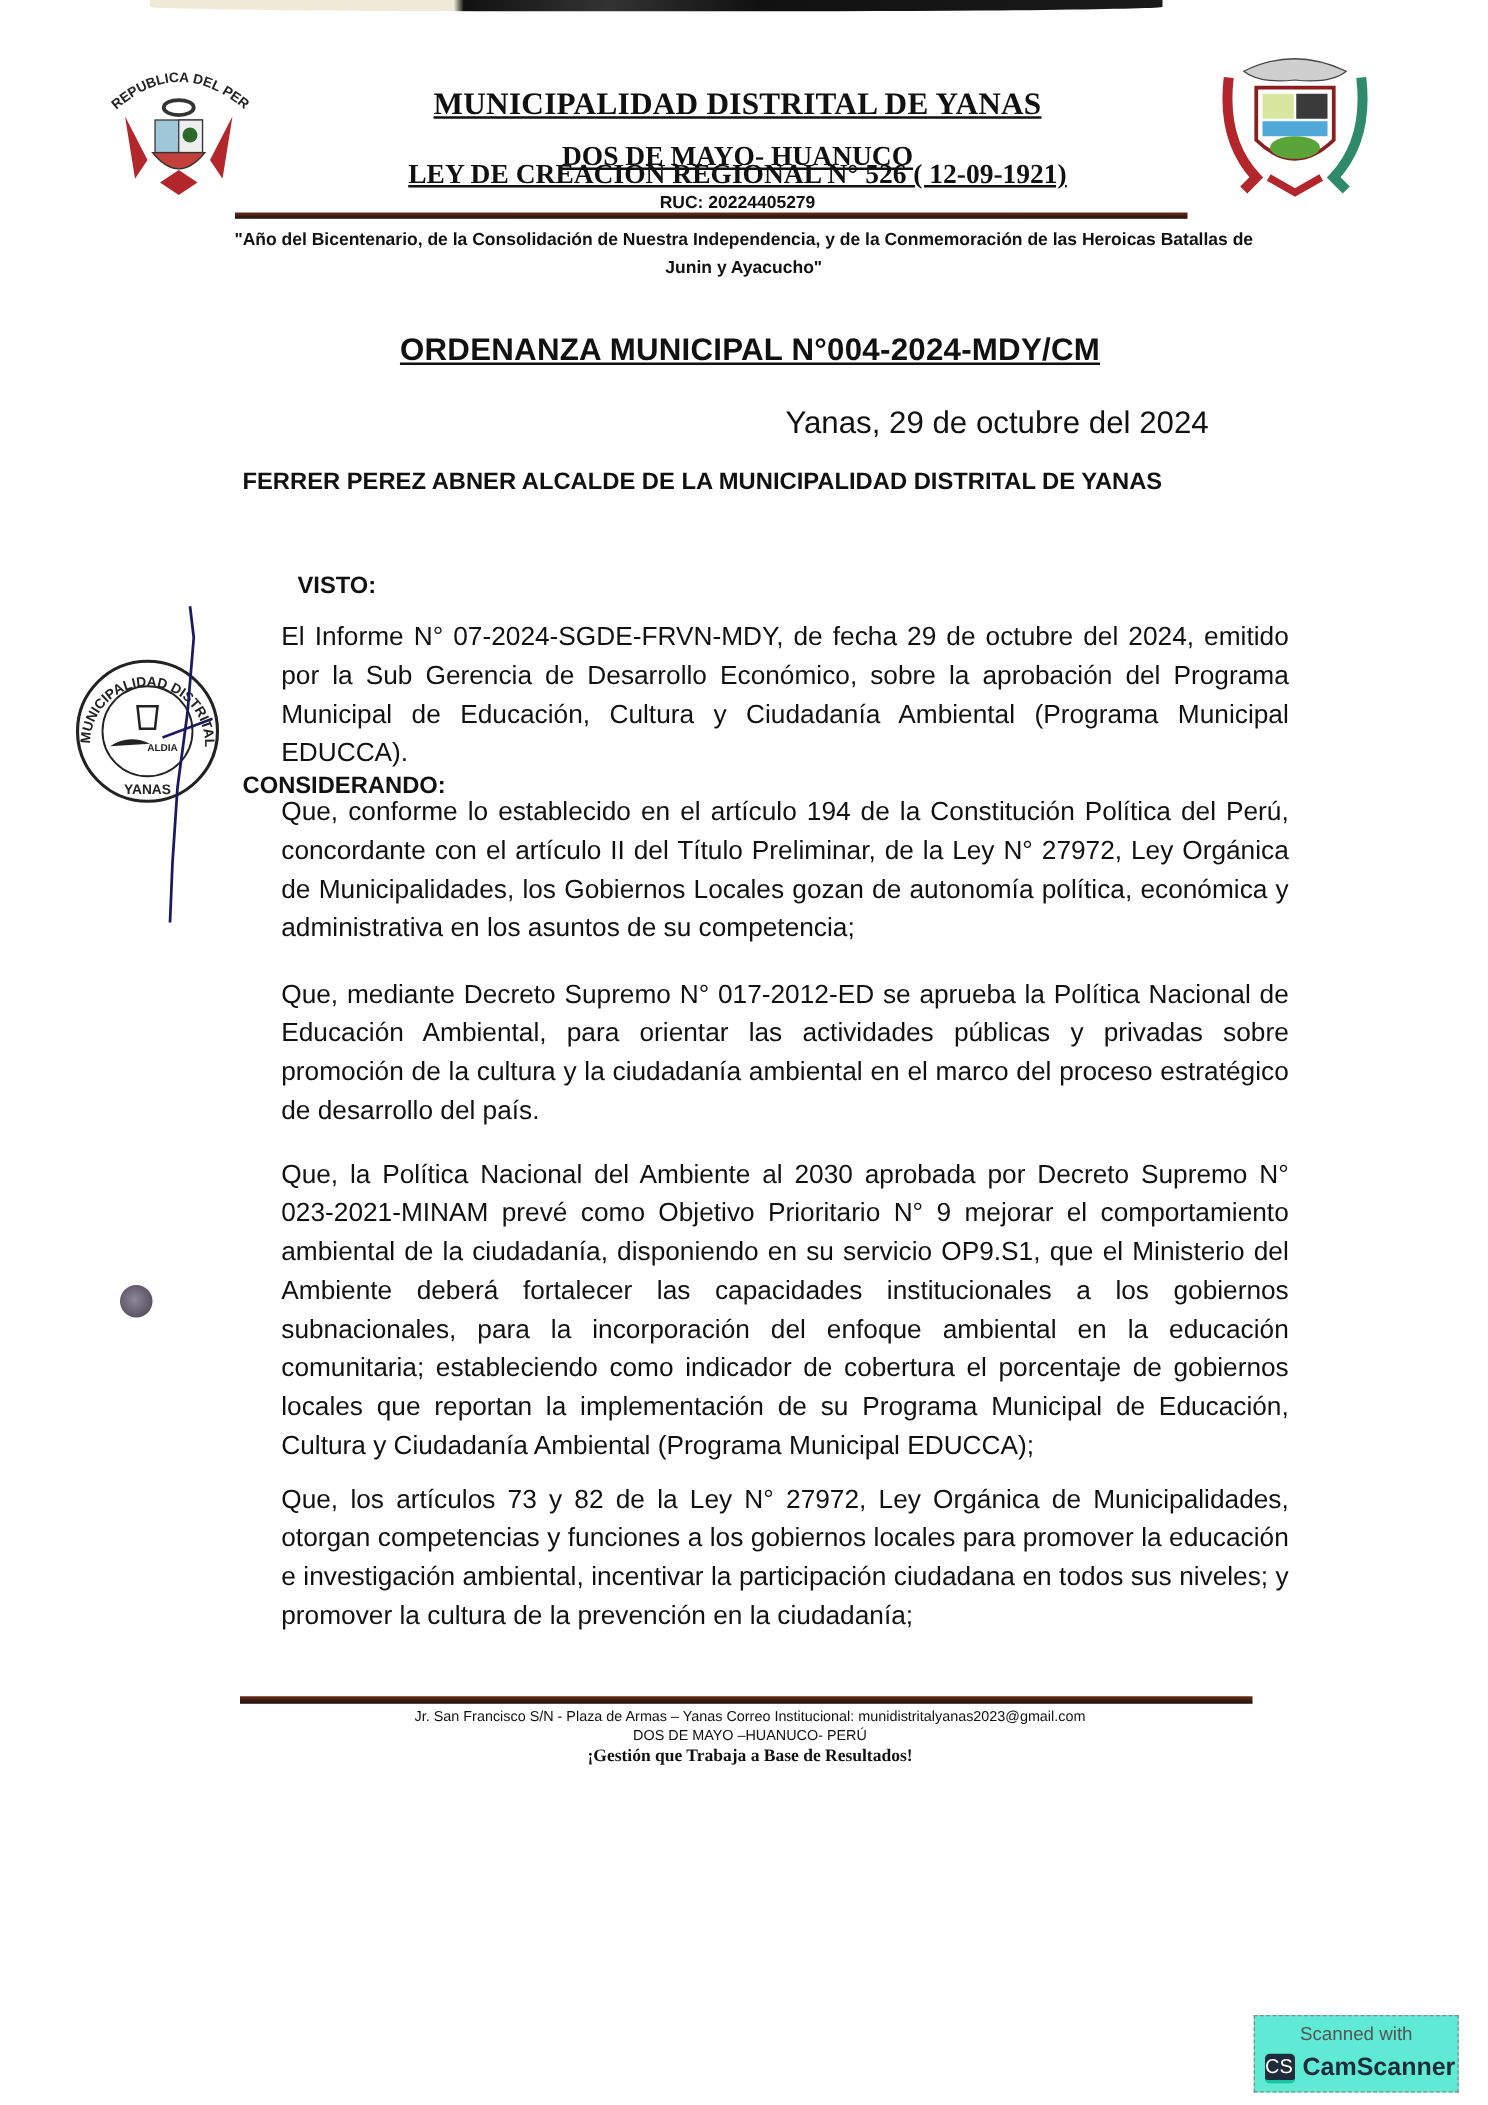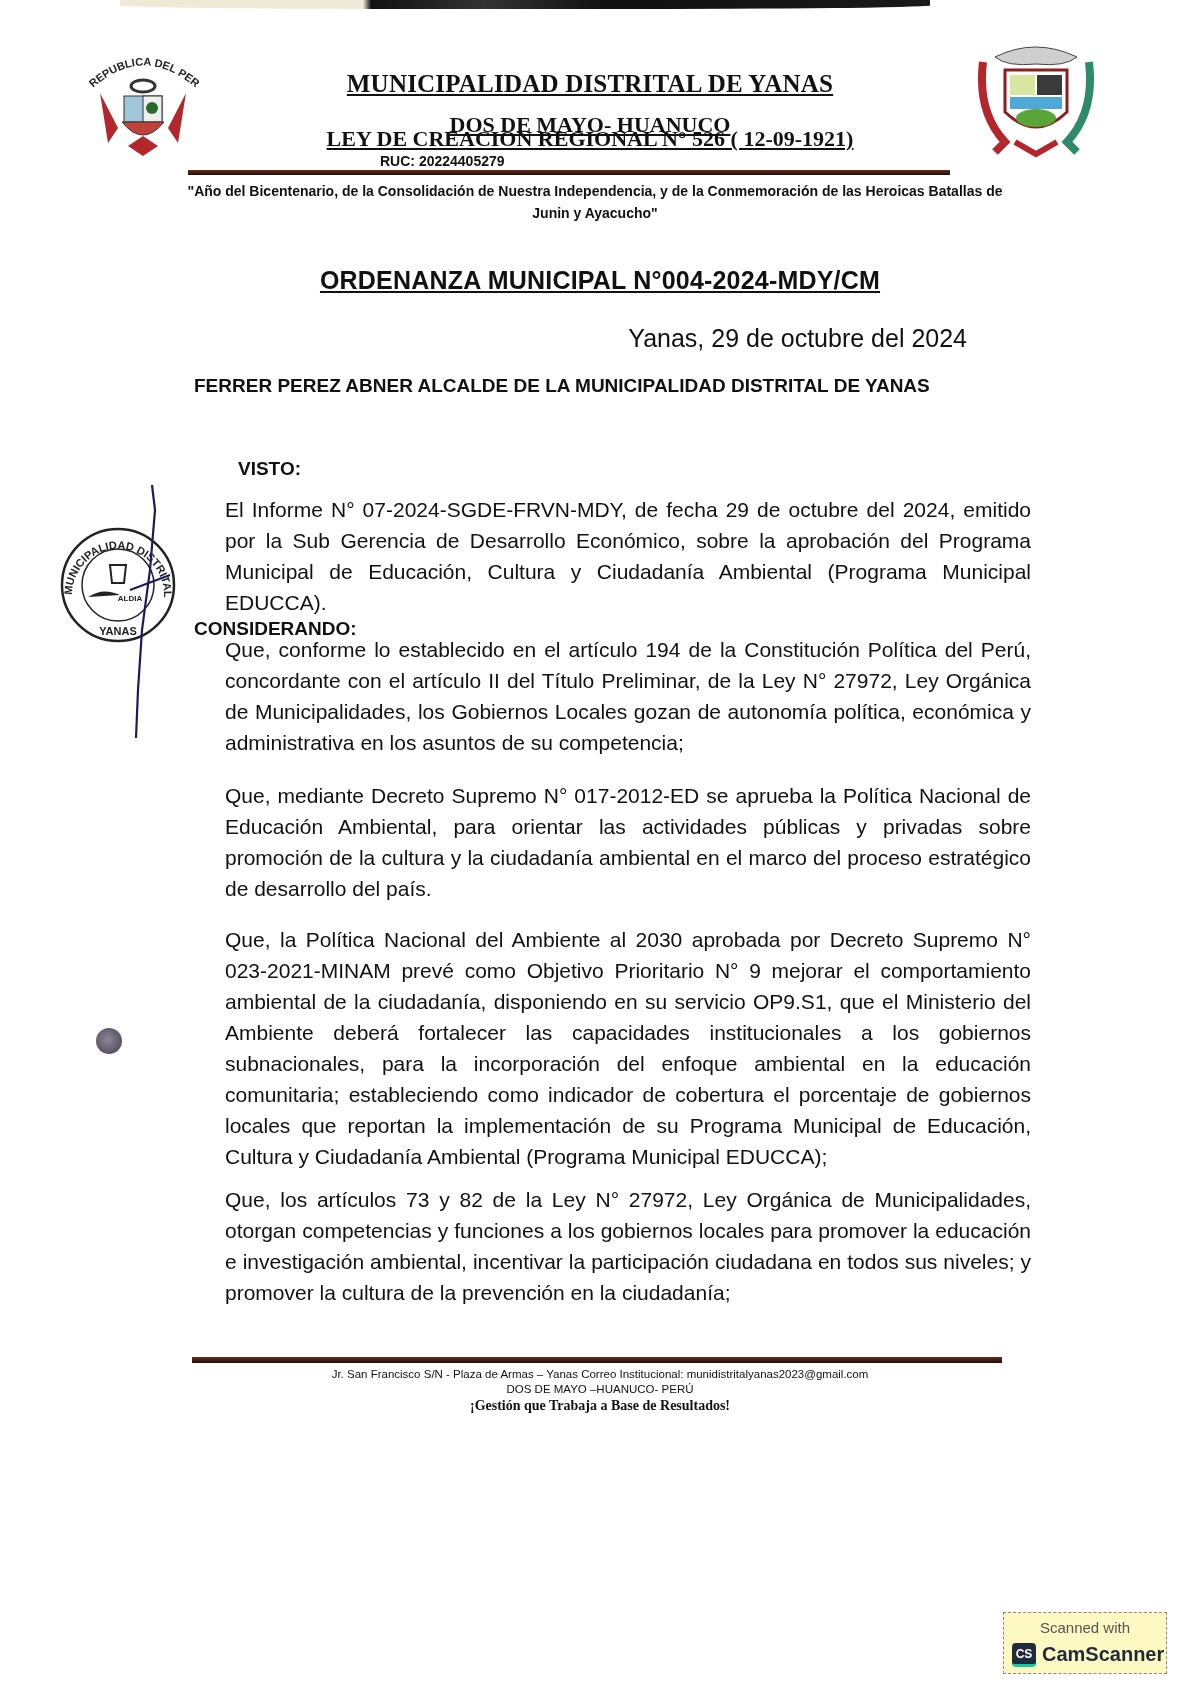--- a/index.html
+++ b/index.html
@@ -12,21 +12,21 @@
     background: linear-gradient(90deg, #efe9d8 0%, #efe9d8 30%, #111 31%, #333 45%, #111 60%, #1a1a1a 100%); }
   .abs { position: absolute; }
 
   
   .crest-left { left: 78px; top: 48px; width: 130px; height: 110px; }
   .crest-right { left: 975px; top: 42px; width: 122px; height: 120px; }
   .hdr { position: absolute; left: 280px; width: 620px; text-align: center; font-family: "Liberation Serif", serif; font-weight: bold; text-decoration: underline; }
   .h1 { top: 70px; font-size: 25px; letter-spacing: 0.2px; }
   .h2 { top: 112px; font-size: 22px; }
   .h3 { top: 126px; font-size: 22px; }
-  .ruc { position: absolute; left: 380px; width: 420px; top: 153px; font-size: 14px; font-weight: bold; }
+  .ruc { position: absolute; left: 380px; width: 420px; top: 153px; text-align: center; font-size: 14px; font-weight: bold; }
   .rule { position: absolute; left: 188px; width: 762px; height: 5px; background: linear-gradient(180deg,#6b2d1a,#1c0e0a); }
   .rule1 { top: 170px; }
   .motto { position: absolute; left: 185px; width: 820px; top: 180px; text-align: center; font-size: 14px; font-weight: bold; line-height: 22px; }
 
   .title { position: absolute; left: 180px; width: 840px; top: 266px; text-align: center; font-size: 25px; font-weight: bold; text-decoration: underline; letter-spacing: 0.2px; }
   .dateline { position: absolute; right: 223px; top: 324px; font-size: 25px; }
   .mayor { position: absolute; left: 194px; top: 375px; font-size: 19px; font-weight: bold; }
 
   .section { position: absolute; left: 194px; font-size: 19px; font-weight: bold; }
   .visto { top: 458px; margin-left: 44px; }
@@ -40,23 +40,23 @@
   .p4 { top: 1184px; }
 
   .rule2 { top: 1357px; left: 192px; width: 810px; height: 6px; }
   .foot { position: absolute; left: 200px; width: 800px; text-align: center; }
   .foot1 { top: 1368px; font-size: 11.5px; }
   .foot2 { top: 1383px; font-size: 11.5px; }
   .foot3 { top: 1398px; font-size: 14px; font-weight: bold; font-family: "Liberation Serif", serif; }
 
   .seal { left: 58px; top: 525px; width: 120px; height: 120px; }
   .dot { left: 96px; top: 1028px; width: 26px; height: 26px; border-radius: 50%; background: radial-gradient(circle at 45% 45%, #8e8797, #5a5364 70%, #2d2737); }
-  .scanmark { left: 1003px; top: 1612px; width: 162px; height: 60px; border: 1px dashed #888; background: #fef9c3; }
+  .scanmark { left: 1003px; top: 1612px; width: 162px; height: 60px; border: 1px dashed #888; background: #5eead4; }
   .scan-top { position: absolute; top: 6px; width: 100%; text-align: center; font-size: 15px; color: #555; }
-  .scan-logo { position: absolute; left: 8px; top: 30px; width: 24px; height: 24px; border-radius: 4px; background: #1d2b3a; color: #fff; font-size: 12px; font-weight: bold; text-align: center; line-height: 22px; border-bottom: 3px solid #19c6a0; box-sizing: border-box; }
+  .scan-logo { position: absolute; left: 8px; top: 30px; width: 24px; height: 24px; border-radius: 4px; background: #1d2b3a; color: #fff; font-size: 16px; font-weight: normal; line-height: 22px; border-bottom: 3px solid #19c6a0; box-sizing: border-box; }
   .scan-name { position: absolute; left: 38px; top: 30px; font-size: 20px; font-weight: bold; color: #1d2b3a; }
 </style>
 </head>
 <body>
 
 <div class="topbar"></div>
 
 <svg class="abs crest-left" viewBox="0 0 130 110">
   <defs>
       <path id="arcL" d="M15,40 Q65,-5 118,40"></path>

